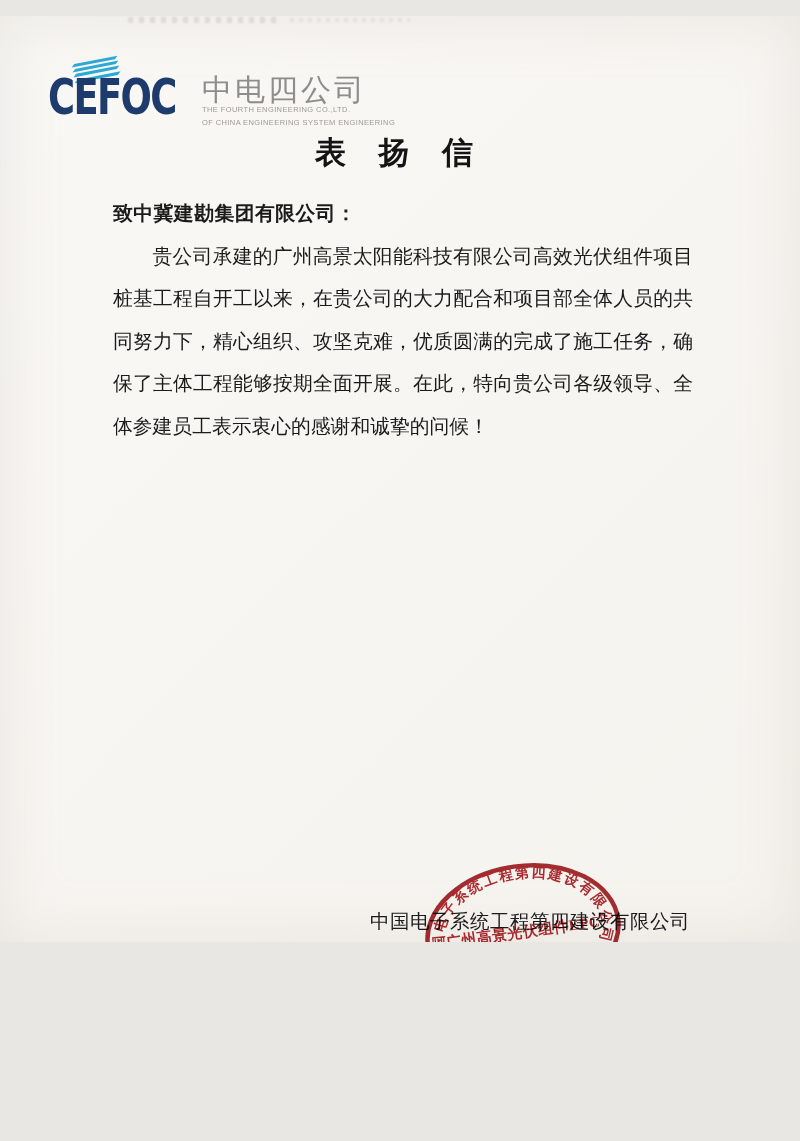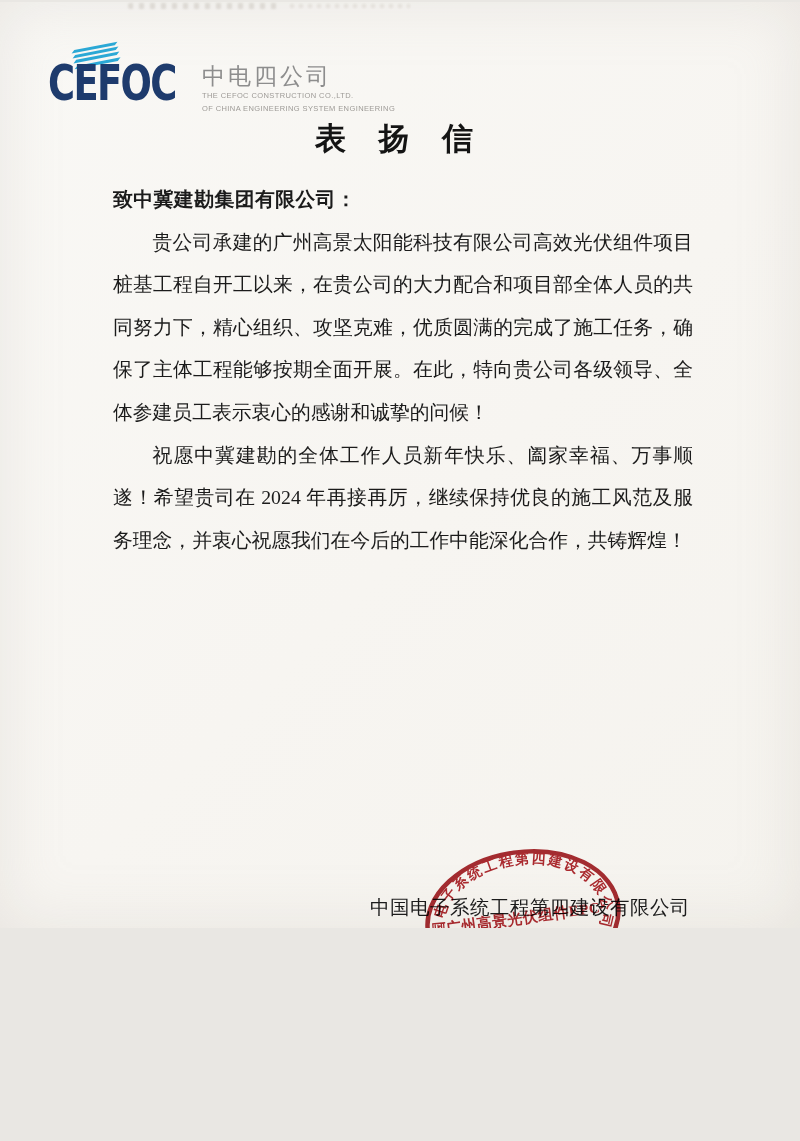--- a/index.html
+++ b/index.html
@@ -1,19 +1,19 @@
 <!DOCTYPE html>
 <html><head>
 <meta charset="utf-8">
 <style>
   html,body{margin:0;padding:0;background:#e9e7e3;}
   .page{
     position:relative;
     width:800px;height:926px;
-    margin:2px auto;
+    margin:16px auto;
     background:linear-gradient(135deg,#f9f8f5 0%,#f7f5f1 55%,#f5f3ee 100%);
     overflow:hidden;
     box-shadow:inset 0 0 60px rgba(190,185,175,.25);
     font-family:"Liberation Serif","DejaVu Serif",serif;
     color:#1c1c1c;
   }
   
   .scan-smudge{
     position:absolute;left:128px;top:1px;width:150px;height:6px;
     background:repeating-linear-gradient(90deg,#b9b3a8 0 5px,transparent 5px 11px);
@@ -31,21 +31,21 @@
   .stripes{position:absolute;left:26px;top:2px;transform:rotate(-11deg);}
   .stripes i{display:block;width:44px;height:3.4px;margin-bottom:1.8px;background:#2ba8d5;transform:skewX(-48deg);}
   .wordmark{
     position:absolute;left:0;top:14px;
     font-family:"DejaVu Sans","Liberation Sans",sans-serif;
     font-weight:900;font-size:50px;line-height:1;color:#1e3b6d;
     letter-spacing:-2px;transform:scaleX(.82);transform-origin:left center;
     font-stretch:condensed;
   }
   .logo-text{margin-left:16px;padding-top:20px;font-family:"Liberation Sans","DejaVu Sans",sans-serif;}
-  .logo-cn{font-size:23px;color:#8d8d8d;letter-spacing:3px;line-height:24px;}
+  .logo-cn{font-size:30px;color:#8d8d8d;letter-spacing:3px;line-height:24px;}
   .logo-en{font-size:7.5px;color:#9d9a96;letter-spacing:.4px;line-height:10px;margin-top:3px;}
 
   
   .title{
     position:absolute;left:0;top:116px;width:800px;text-align:center;
     font-family:"Liberation Sans","DejaVu Sans",sans-serif;
     font-size:31px;font-weight:bold;letter-spacing:12px;color:#141414;
   }
 
   
@@ -94,31 +94,30 @@
       <div class="stripes">
         <i></i>
           <i></i>
           <i></i>
           <i></i>
       </div>
       <div class="wordmark">CEFOC</div>
     </div>
     <div class="logo-text">
       <div class="logo-cn">中电四公司</div>
-      <div class="logo-en">THE CEFOC CONSTRUCTION CO.,LTD.</div>
+      <div class="logo-en">THE FOURTH ENGINEERING CO.,LTD.</div>
       <div class="logo-en">OF CHINA ENGINEERING SYSTEM ENGINEERING</div>
     </div>
   </div>
 
   <div class="title">表 扬 信</div>
 
   <div class="body">
     <div class="salutation">致中冀建勘集团有限公司：</div>
     <p>贵公司承建的广州高景太阳能科技有限公司高效光伏组件项目桩基工程自开工以来，在贵公司的大力配合和项目部全体人员的共同努力下，精心组织、攻坚克难，优质圆满的完成了施工任务，确保了主体工程能够按期全面开展。在此，特向贵公司各级领导、全体参建员工表示衷心的感谢和诚挚的问候！</p>
-    <p>祝愿中冀建勘的全体工作人员新年快乐、阖家幸福、万事顺遂！希望贵司在 2024 年再接再厉，继续保持优良的施工风范及服务理念，并衷心祝愿我们在今后的工作中能深化合作，共铸辉煌！</p>
   </div>
 
   <div class="signature">
     <div class="sign-company">中国电子系统工程第四建设有限公司</div>
     <div class="sign-date">2024 年 1 月 1 日</div>
   </div>
 
   <svg class="stamp" viewBox="0 0 222 166" xmlns="http://www.w3.org/2000/svg">
     <ellipse cx="111" cy="83" rx="96" ry="66" fill="none" stroke="#a31e23" stroke-width="4.5"></ellipse>
     <path id="stampArc" d="M 41,109 A 80 54 0 1 1 181,109" fill="none"></path>

